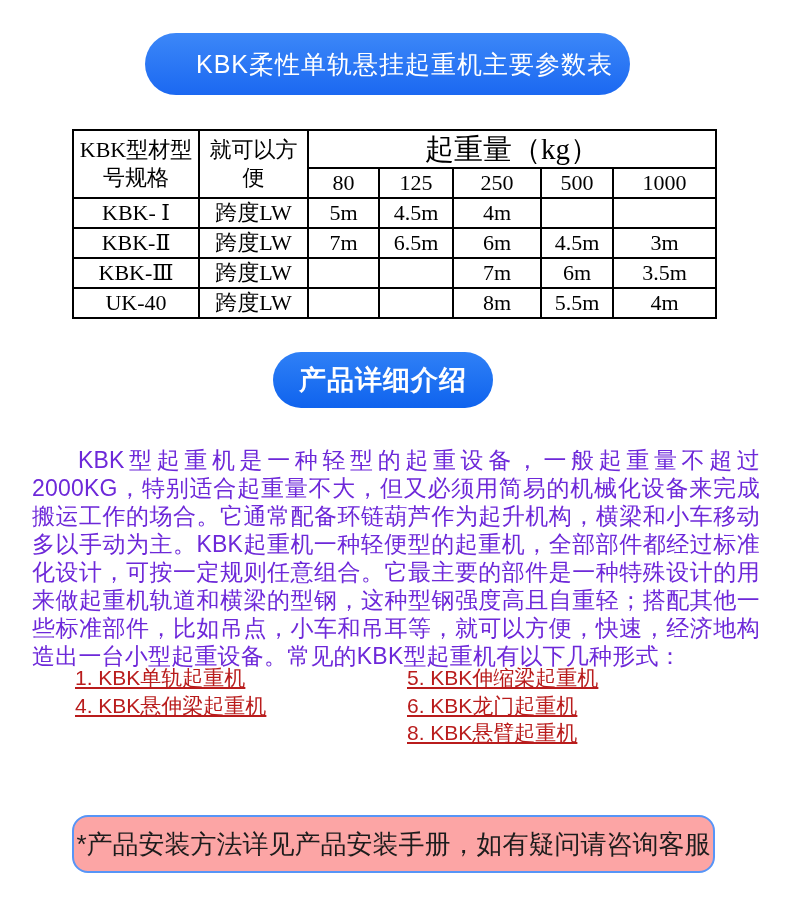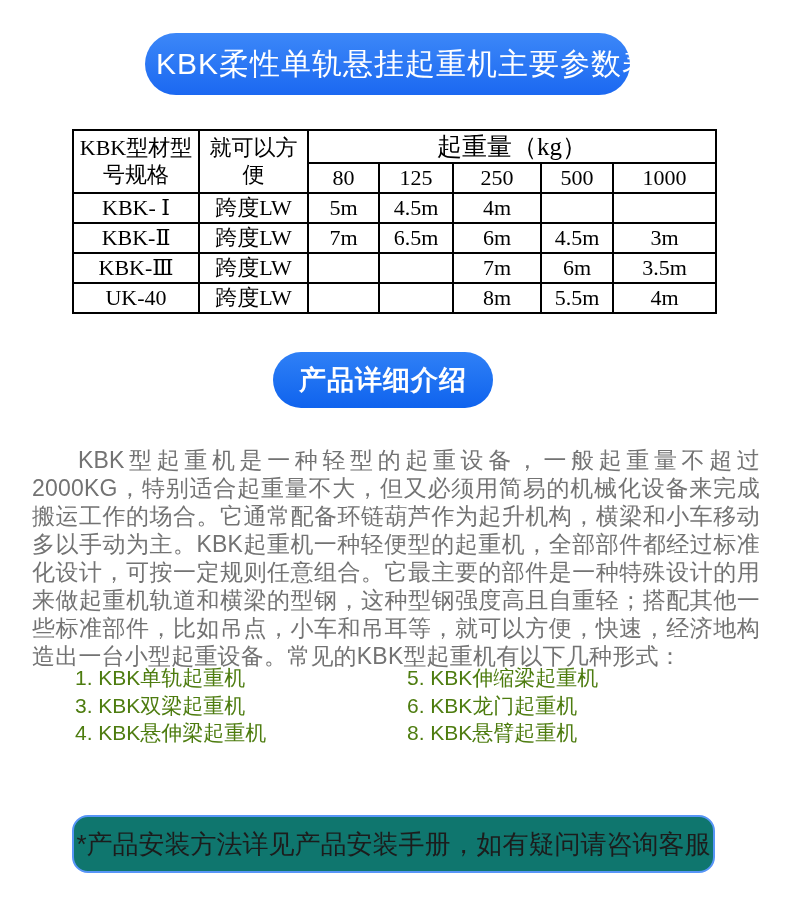--- a/index.html
+++ b/index.html
@@ -16,21 +16,21 @@
   .banner {
     position: absolute;
     left: 145px; top: 33px;
     width: 485px; height: 62px;
     border-radius: 31px;
     background: linear-gradient(180deg, #3c87f8 0%, #1b68f1 100%);
     display: flex; align-items: center; justify-content: center;
   }
   .banner span {
     color: #ffffff;
-    font-size: 30px;
+    font-size: 25px;
     font-weight: 500;
     letter-spacing: 1px;
     white-space: nowrap;
     margin-left: 34px;
   }
 
   
   .param-table-wrap {
     position: absolute;
     left: 72px; top: 129px;
@@ -44,21 +44,21 @@
     font-size: 22px;
     color: #000000;
   }
   table.param-table td {
     border: 2px solid #000000;
     text-align: center;
     vertical-align: middle;
     padding: 0 2px;
     line-height: 1.25;
   }
-  td.h-span   { height: 28px; font-size: 25px; }
+  td.h-span   { height: 28px; font-size: 29px; }
   td.h-num    { height: 28px; }
   td.h-model  { font-size: 22px; }
   tr.data-row td { height: 30px; }
 
   
   .section-btn {
     position: absolute;
     left: 273px; top: 352px;
     width: 220px; height: 56px;
     border: none;
@@ -75,51 +75,52 @@
     white-space: nowrap;
   }
 
   
   .intro {
     position: absolute;
     left: 32px; top: 446px;
     width: 728px;
     font-size: 23px;
     line-height: 28px;
-    color: #737373;
+    color: #6d28d9;
     text-indent: 2em;
     text-align: justify;
     letter-spacing: 0.2px;
   }
 
   
   .type-lists {
     position: absolute;
     left: 75px; top: 664px;
     width: 640px;
     display: flex;
   }
   .type-col { display: flex; flex-direction: column; }
   .type-col.left  { width: 332px; }
   .type-col.right { flex: 1; justify-content: center; }
   .type-item {
     font-size: 21px;
     line-height: 27.5px;
-    color: #4d7c0f;
-    white-space: nowrap;
+    color: #b91c1c;
+    white-space: nowrap;
+    text-decoration: underline;
   }
 
   
   .footer-note {
     position: absolute;
     left: 72px; top: 815px;
     width: 643px; height: 58px;
     border: 2px solid #5795f7;
     border-radius: 16px;
-    background: #0f766e;
+    background: #fca5a5;
     display: flex; align-items: center; justify-content: center;
   }
   .footer-note span {
     font-size: 26px;
     color: #1c1c1c;
     white-space: nowrap;
   }
 </style>
 </head>
 <body>
@@ -194,21 +195,20 @@
 
 <div class="section-btn">
   <span>产品详细介绍</span>
 </div>
 
 <p class="intro">KBK型起重机是一种轻型的起重设备，一般起重量不超过2000KG，特别适合起重量不大，但又必须用简易的机械化设备来完成搬运工作的场合。它通常配备环链葫芦作为起升机构，横梁和小车移动多以手动为主。KBK起重机一种轻便型的起重机，全部部件都经过标准化设计，可按一定规则任意组合。它最主要的部件是一种特殊设计的用来做起重机轨道和横梁的型钢，这种型钢强度高且自重轻；搭配其他一些标准部件，比如吊点，小车和吊耳等，就可以方便，快速，经济地构造出一台小型起重设备。常见的KBK型起重机有以下几种形式：</p>
 
 <div class="type-lists">
   <div class="type-col left">
     <div class="type-item">1. KBK单轨起重机</div>
-    <div class="type-item">3. KBK双梁起重机</div>
     <div class="type-item">4. KBK悬伸梁起重机</div>
   </div>
   <div class="type-col right">
     <div class="type-item">5. KBK伸缩梁起重机</div>
     <div class="type-item">6. KBK龙门起重机</div>
     <div class="type-item">8. KBK悬臂起重机</div>
   </div>
 </div>
 
 <div class="footer-note">

